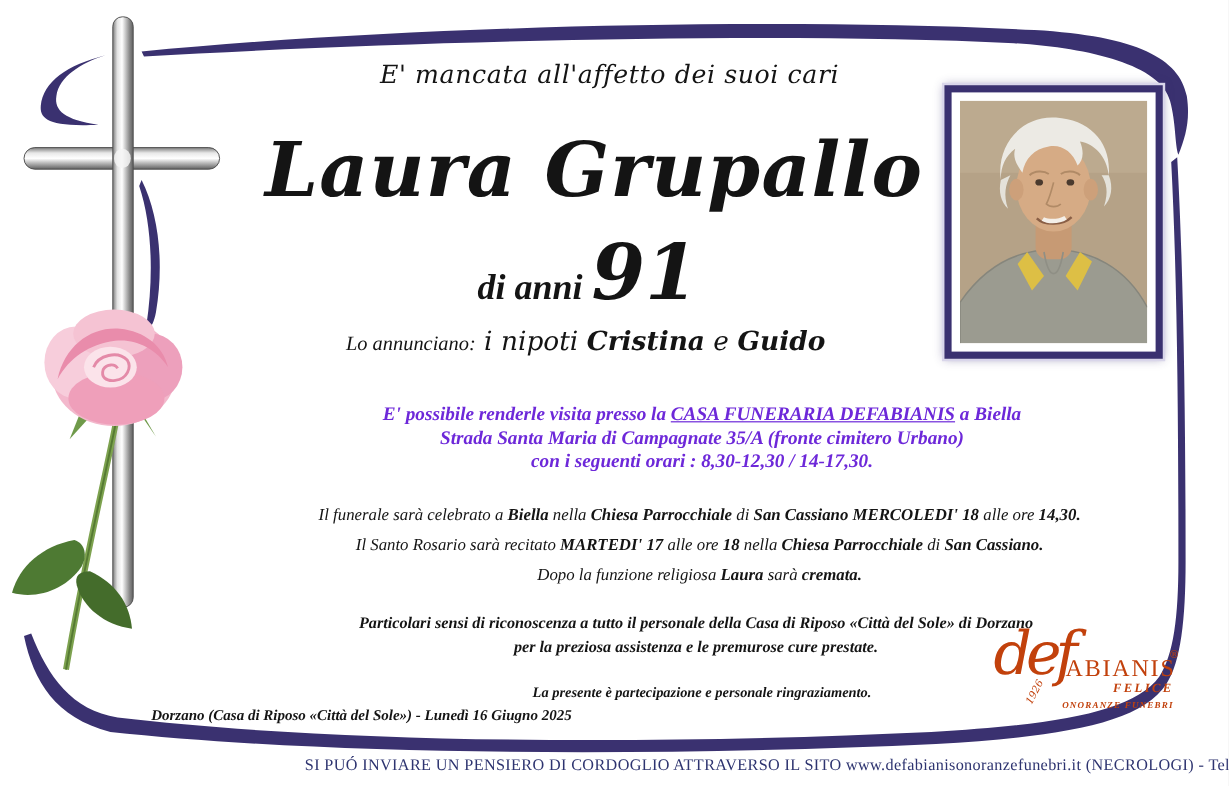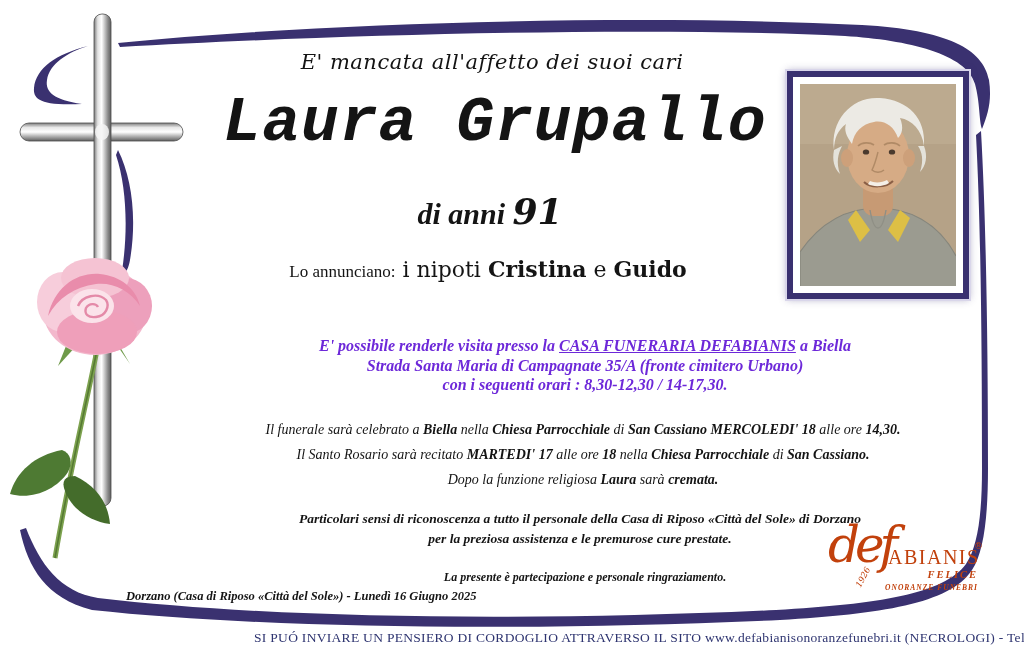--- a/index.html
+++ b/index.html
@@ -5,26 +5,26 @@
   html,body{margin:0;padding:0;background:#e8e8e8;}
   #canvas{
     position:relative;width:1024px;height:655px;background:#ffffff;
     overflow:hidden;font-family:"DejaVu Serif",serif;color:#141414;
   }
   .abs{position:absolute;}
   .b{font-weight:bold;}
   .u{text-decoration:underline;}
   .center{text-align:center;white-space:nowrap;}
 
-  .tagline{left:92px;top:50px;width:800px;font-style:italic;font-size:21px;letter-spacing:.5px;}
-  .name{left:95px;top:88px;width:800px;font-style:italic;font-weight:bold;font-size:63px;letter-spacing:1px;font-family:Liberation Mono, monospace;}
+  .tagline{left:108px;top:50px;width:800px;font-style:italic;font-size:21px;letter-spacing:.5px;}
+  .name{left:95px;top:104px;width:800px;font-style:italic;font-weight:bold;font-size:63px;letter-spacing:1px;}
   .ageline{left:90px;top:190px;width:800px;font-style:italic;font-weight:bold;}
   .age-prefix{font-size:30px;font-family:"Liberation Serif",serif;}
-  .age-num{font-size:36px;}
-  .announce{left:88px;top:256px;width:800px;}
+  .age-num{font-size:64px;}
+  .announce{left:88px;top:272px;width:800px;font-style:italic;}
   .announce-label{font-size:17px;font-family:"Liberation Serif",serif;}
   .announce-main{font-size:22px;}
 
   .visit{left:185px;top:336px;width:800px;color:#6d28d9;font-family:"Liberation Serif",serif;
          font-style:italic;font-weight:bold;font-size:16px;line-height:19.5px;}
   .funeral{left:183px;top:417px;width:800px;font-family:"Liberation Serif",serif;
            font-style:italic;font-size:14px;line-height:25px;}
   .thanks{left:180px;top:509px;width:800px;font-family:"Liberation Serif",serif;
           font-style:italic;font-weight:bold;font-size:13.5px;line-height:20px;}
   .closing{left:185px;top:570px;width:800px;font-family:"Liberation Serif",serif;

